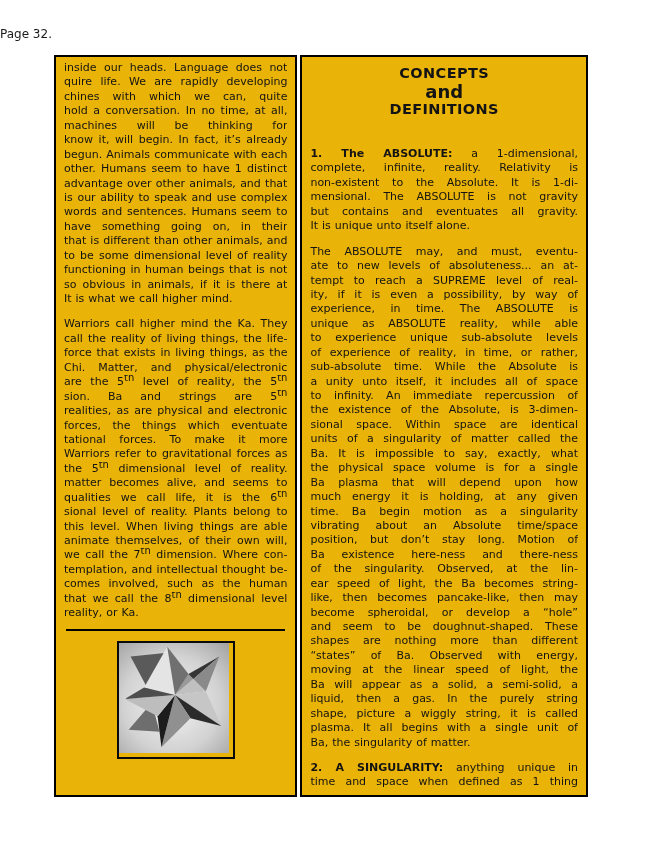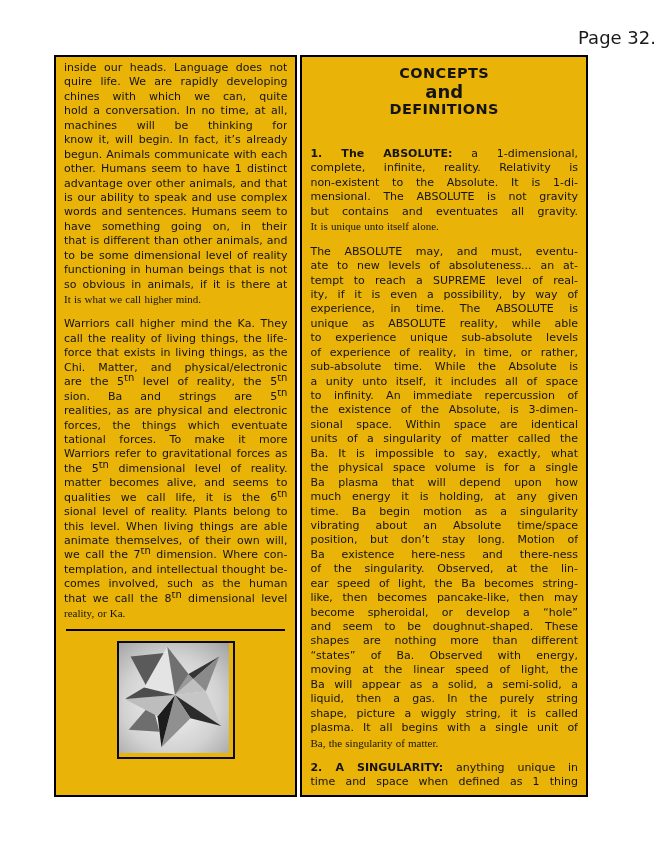--- a/index.html
+++ b/index.html
@@ -5,21 +5,21 @@
   html, body {
     margin: 0; padding: 0;
     width: 656px; height: 863px;
     background: #ffffff;
     overflow: hidden;
     font-family: "DejaVu Sans", "Liberation Sans", sans-serif;
     color: #141414;
   }
   .page-number {
     position: absolute; top: 27px; left: 0; width: 656px;
-    text-align: right; font-size: 18px; color: #1a1a1a;
+    text-align: left; font-size: 12px; color: #1a1a1a;
   }
   .columns {
     position: absolute; left: 54px; top: 55px;
     width: 534px; height: 742px;
     display: flex; gap: 3px;
   }
   .box {
     box-sizing: border-box;
     border: 2px solid #000;
     background: #eab308;
@@ -32,21 +32,21 @@
   
   .tl {
     font-size: 11px;
     line-height: 14.45px;
     height: 14.45px;
     overflow: hidden;
     text-align: justify;
     text-align-last: justify;
     word-spacing: 0.5px;
   }
-  .tl.pl { text-align-last: left; font-family: Liberation Serif, serif; }          
+  .tl.pl { text-align-last: left; }          
   .tl sup { font-size: 10px; line-height: 0; vertical-align: 4px; }
   .tl strong { font-weight: bold; }
   .para { margin: 0 0 11px 0; }
   .para:last-child { margin-bottom: 0; }
 
   .header { text-align: center; font-weight: bold; margin: 3px 0 28px 0; }
   .hdr-big   { font-size: 14.5px; line-height: 19px; letter-spacing: 0.4px; }
   .hdr-small { font-size: 18px;   line-height: 17px; }
 
   .rule {

